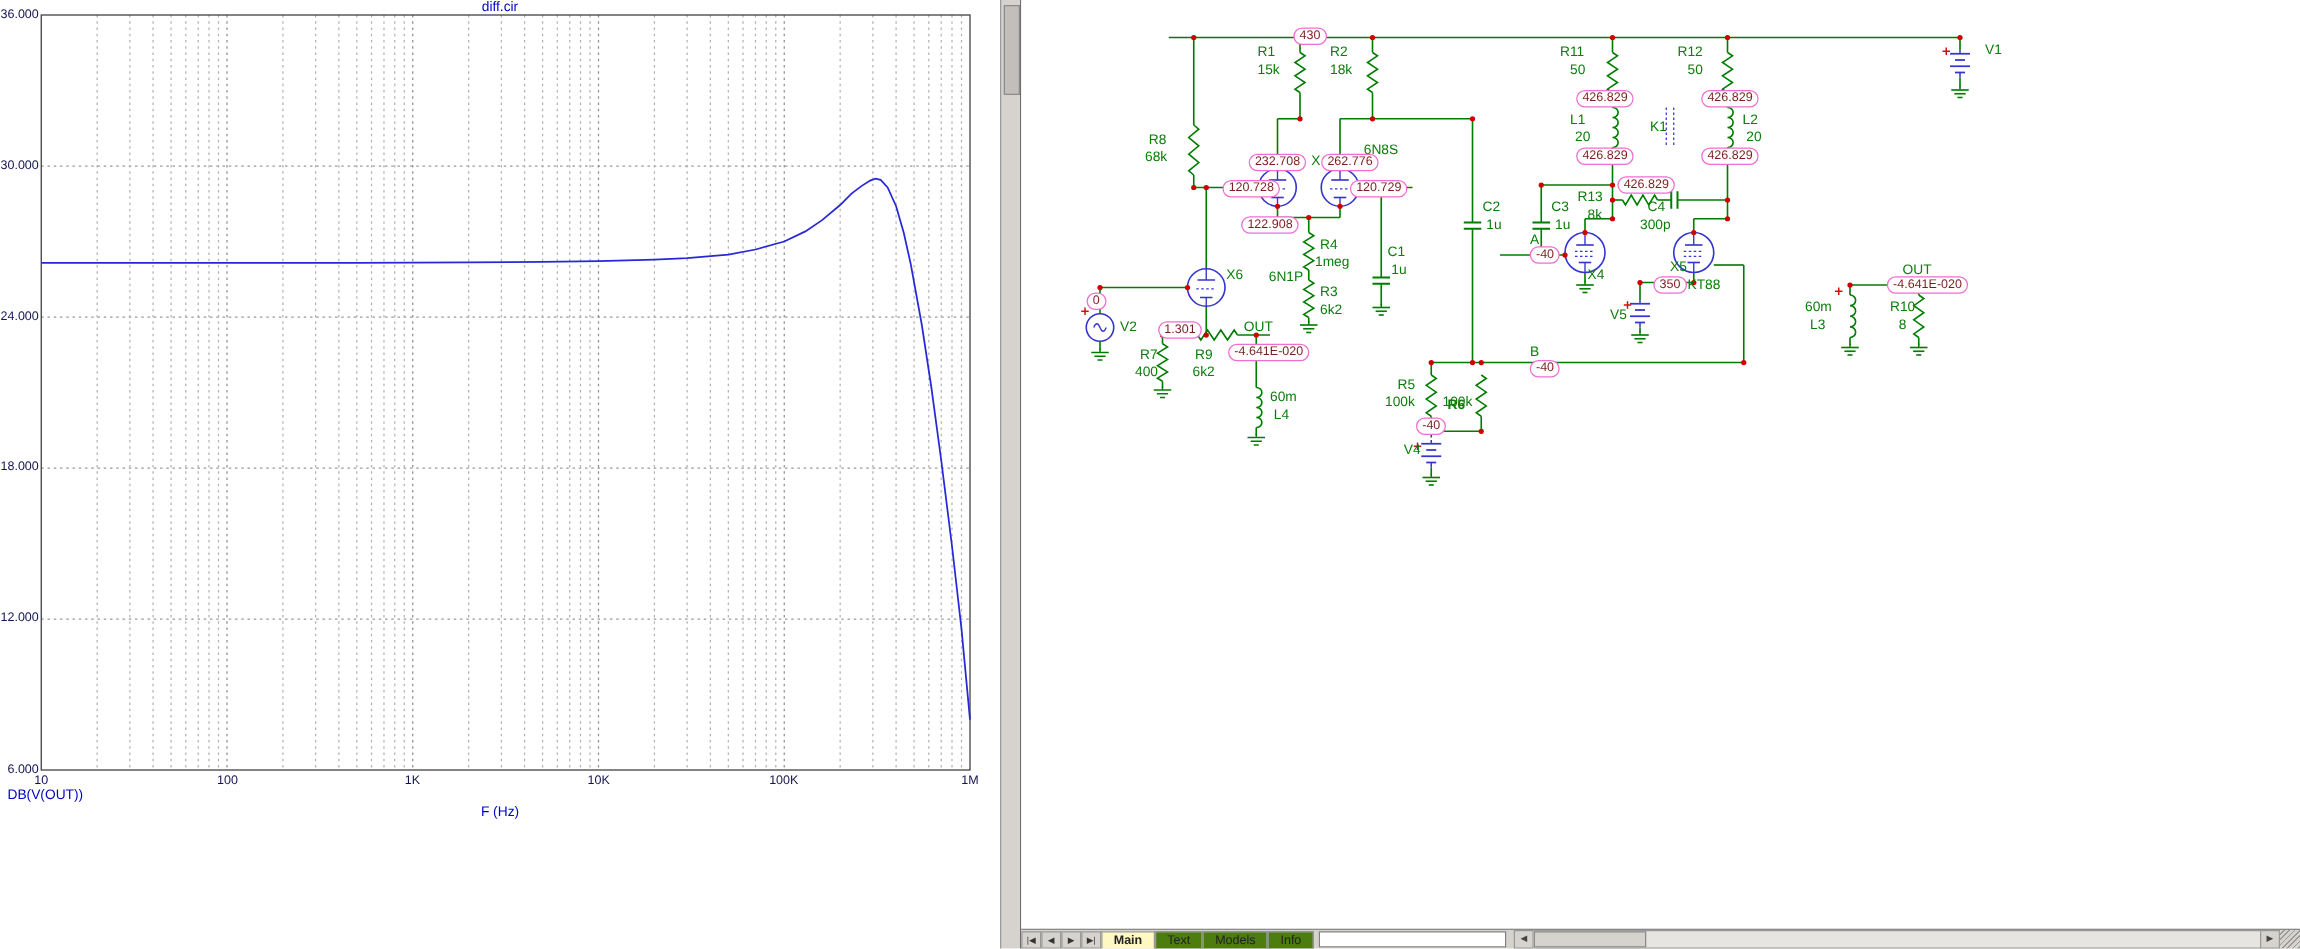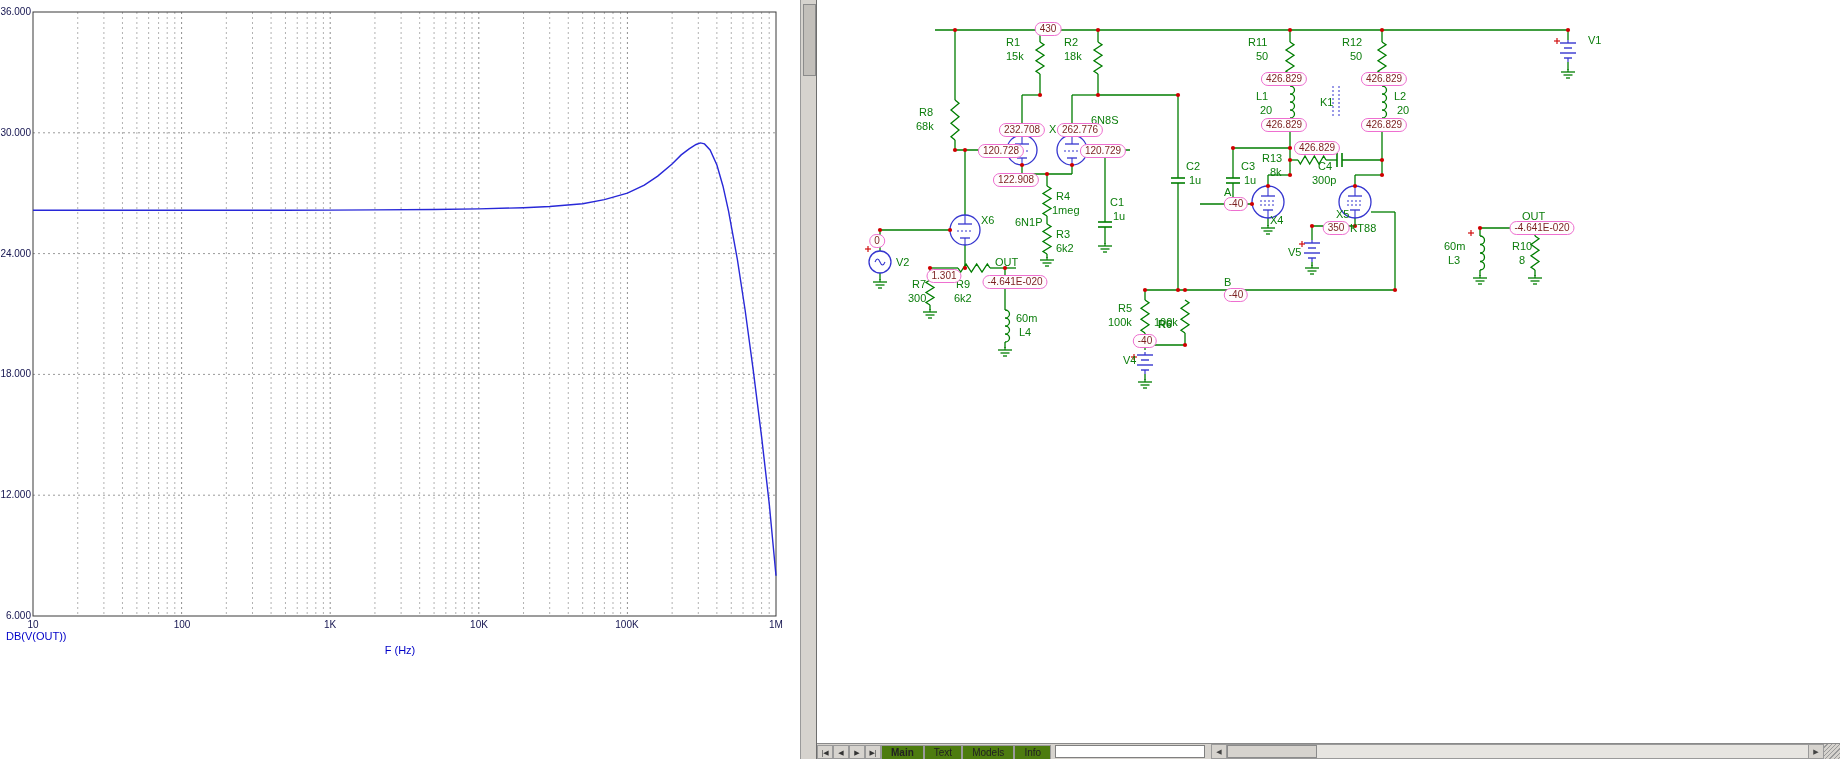--- a/index.html
+++ b/index.html
@@ -22,34 +22,35 @@
   #schem{position:absolute;left:817px;top:0;width:1023px;height:743px;background:#fff;}
   #schem-svg{position:absolute;left:0;top:0;}
   #schem-labels{position:absolute;left:817px;top:0;width:1023px;height:743px;pointer-events:none;}
   .clabel{position:absolute;color:#0b7d0b;font-size:11px;line-height:12px;white-space:nowrap;}
   .oval{position:absolute;transform:translate(-50%,-50%);border:1px solid #ee6fd0;background:#fffdfd;color:#7a1f1f;border-radius:8px;padding:0 4px;font-size:10px;line-height:12px;white-space:nowrap;}
 
   
   #status-bar{position:absolute;left:817px;top:743px;width:1023px;height:16px;background:#d6d3ce;border-top:1px solid #8a8a8a;display:flex;align-items:flex-end;box-sizing:border-box;font-size:10px;}
   .navbtn{width:16px;height:14px;border:1px solid #9a9a9a;background:#d6d3ce;color:#333;text-align:center;line-height:13px;font-size:7px;box-sizing:border-box;cursor:default;}
   .tab{padding:0 9px;height:14px;line-height:13px;border:1px solid #9a9a9a;border-bottom:none;background:#4d7c0f;color:#222;font-size:10px;box-sizing:border-box;cursor:default;}
-  .tab.selected{background:#4d7c0f;font-weight:bold;}
+  .tab.selected{background:#fef9c3;font-weight:bold;}
   .blank-field{width:150px;height:13px;background:#ffffff;border:1px solid #808080;box-sizing:border-box;margin-left:4px;align-self:center;}
   .hscroll{flex:1;height:15px;margin-left:6px;display:flex;align-self:center;}
   .sbtn{width:16px;height:15px;border:1px solid #9a9a9a;background:#d6d3ce;color:#444;font-size:7px;text-align:center;line-height:14px;box-sizing:border-box;}
   .strack{flex:1;height:15px;background:#e7e5e1;border-top:1px solid #9a9a9a;border-bottom:1px solid #9a9a9a;position:relative;box-sizing:border-box;}
   .sthumb{position:absolute;left:0;top:0;width:90px;height:13px;background:#d6d3ce;border:1px solid #8b8b8b;box-sizing:border-box;}
   .grip{width:16px;height:15px;align-self:center;background:repeating-linear-gradient(135deg,#d6d3ce 0 2px,#9a9a9a 2px 3px);}
 </style>
 </head>
 <body>
 
 <div id="app">
 
   <section id="plot-window">
+    <div class="plot-title">diff.cir</div>
     <svg id="plot-svg" width="800" height="660">
         <line x1="33" y1="132.79999999999995" x2="776" y2="132.79999999999995" stroke="#9a9a9a" stroke-width="1" stroke-dasharray="2 3"></line>
         <line x1="33" y1="253.60000000000002" x2="776" y2="253.60000000000002" stroke="#9a9a9a" stroke-width="1" stroke-dasharray="2 3"></line>
         <line x1="33" y1="374.4" x2="776" y2="374.4" stroke="#9a9a9a" stroke-width="1" stroke-dasharray="2 3"></line>
         <line x1="33" y1="495.2" x2="776" y2="495.2" stroke="#9a9a9a" stroke-width="1" stroke-dasharray="2 3"></line>
         <line x1="77.73305735566761" y1="12" x2="77.73305735566761" y2="616" stroke="#b2b2b2" stroke-width="1" stroke-dasharray="2 3"></line>
         <line x1="103.90021845134183" y1="12" x2="103.90021845134183" y2="616" stroke="#b2b2b2" stroke-width="1" stroke-dasharray="2 3"></line>
         <line x1="122.46611471133522" y1="12" x2="122.46611471133522" y2="616" stroke="#b2b2b2" stroke-width="1" stroke-dasharray="2 3"></line>
         <line x1="136.86694264433237" y1="12" x2="136.86694264433237" y2="616" stroke="#b2b2b2" stroke-width="1" stroke-dasharray="2 3"></line>
         <line x1="148.63327580700945" y1="12" x2="148.63327580700945" y2="616" stroke="#b2b2b2" stroke-width="1" stroke-dasharray="2 3"></line>
@@ -379,21 +380,21 @@
       <span class="clabel" style="left: 533px; top: 50px;">50</span>
       <span class="clabel" style="left: 771px; top: 34px;">V1</span>
       <span class="clabel" style="left: 102px; top: 106px;">R8</span>
       <span class="clabel" style="left: 99px; top: 120px;">68k</span>
       <span class="clabel" style="left: 274px; top: 114px;">6N8S</span>
       <span class="clabel" style="left: 232px; top: 123px;">X</span>
       <span class="clabel" style="left: 164px; top: 214px;">X6</span>
       <span class="clabel" style="left: 164px; top: 216px; padding-left: 34px;">6N1P</span>
       <span class="clabel" style="left: 79px; top: 256px;">V2</span>
       <span class="clabel" style="left: 95px; top: 278px;">R7</span>
-      <span class="clabel" style="left: 91px; top: 292px;">300</span>
+      <span class="clabel" style="left: 91px; top: 292px;">400</span>
       <span class="clabel" style="left: 139px; top: 278px;">R9</span>
       <span class="clabel" style="left: 137px; top: 292px;">6k2</span>
       <span class="clabel" style="left: 178px; top: 256px;">OUT</span>
       <span class="clabel" style="left: 199px; top: 312px;">60m</span>
       <span class="clabel" style="left: 202px; top: 326px;">L4</span>
       <span class="clabel" style="left: 239px; top: 190px;">R4</span>
       <span class="clabel" style="left: 235px; top: 204px;">1meg</span>
       <span class="clabel" style="left: 239px; top: 228px; text-align: center;">R3</span>
       <span class="clabel" style="left: 239px; top: 242px;">6k2</span>
       <span class="clabel" style="left: 293px; top: 196px;">C1</span>
@@ -431,21 +432,21 @@
       <span class="oval" style="left: 467px; top: 79px;">426.829</span>
       <span class="oval" style="left: 567px; top: 79px;">426.829</span>
       <span class="oval" style="left: 467px; top: 125px;">426.829</span>
       <span class="oval" style="left: 567px; top: 125px;">426.829</span>
       <span class="oval" style="left: 500px; top: 148px;">426.829</span>
       <span class="oval" style="left: 205px; top: 130px;">232.708</span>
       <span class="oval" style="left: 263px; top: 130px;">262.776</span>
       <span class="oval" style="left: 184px; top: 151px;">120.728</span>
       <span class="oval" style="left: 286px; top: 151px;">120.729</span>
       <span class="oval" style="left: 199px; top: 180px;">122.908</span>
-      <span class="oval" style="left: 127px; top: 276px;">1.301</span>
+      <span class="oval" style="left: 127px; top: 264px;">1.301</span>
       <span class="oval" style="left: 198px; top: 282px;">-4.641E-020</span>
       <span class="oval" style="left: 725px; top: 228px;">-4.641E-020</span>
       <span class="oval" style="left: 60px; top: 241px;">0</span>
       <span class="oval" style="left: 419px; top: 204px;">-40</span>
       <span class="oval" style="left: 419px; top: 295px;">-40</span>
       <span class="oval" style="left: 328px; top: 341px;">-40</span>
       <span class="oval" style="left: 507px; top: 228px; margin-left: 12px;">350</span>
     </div>
 
   <div id="status-bar">

